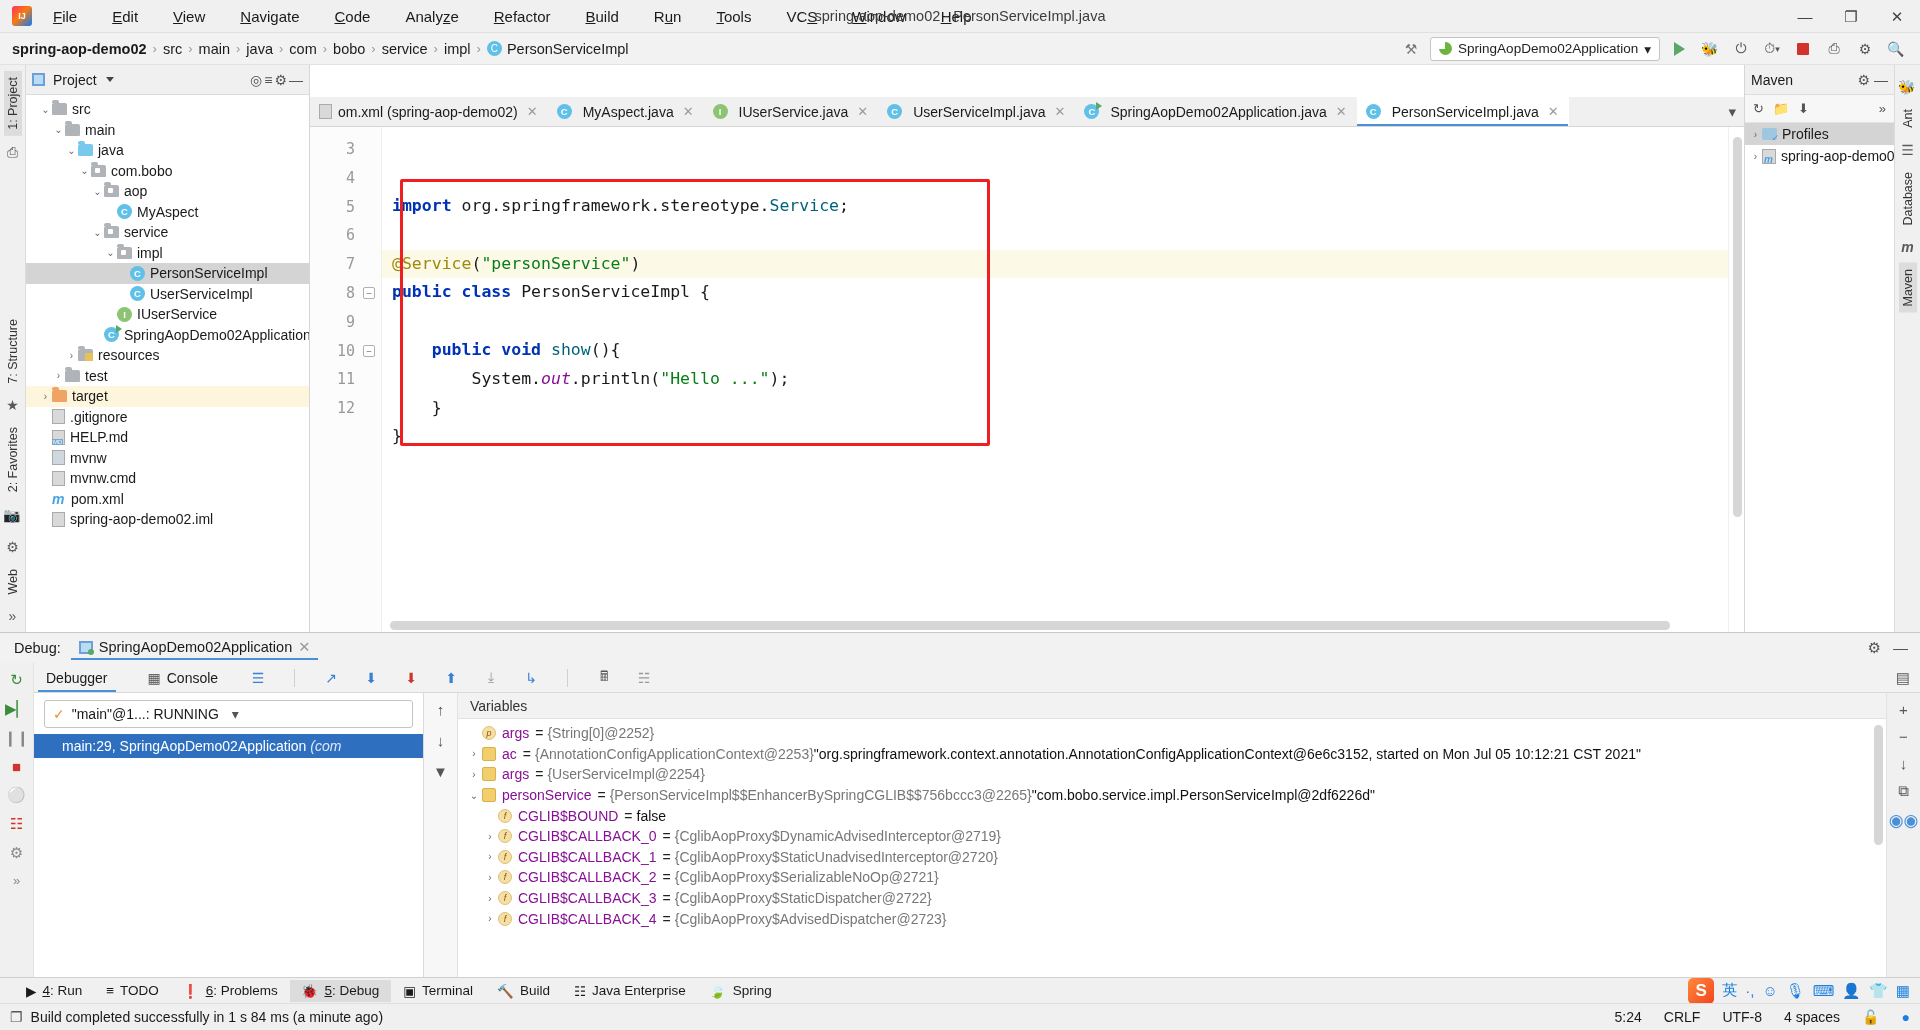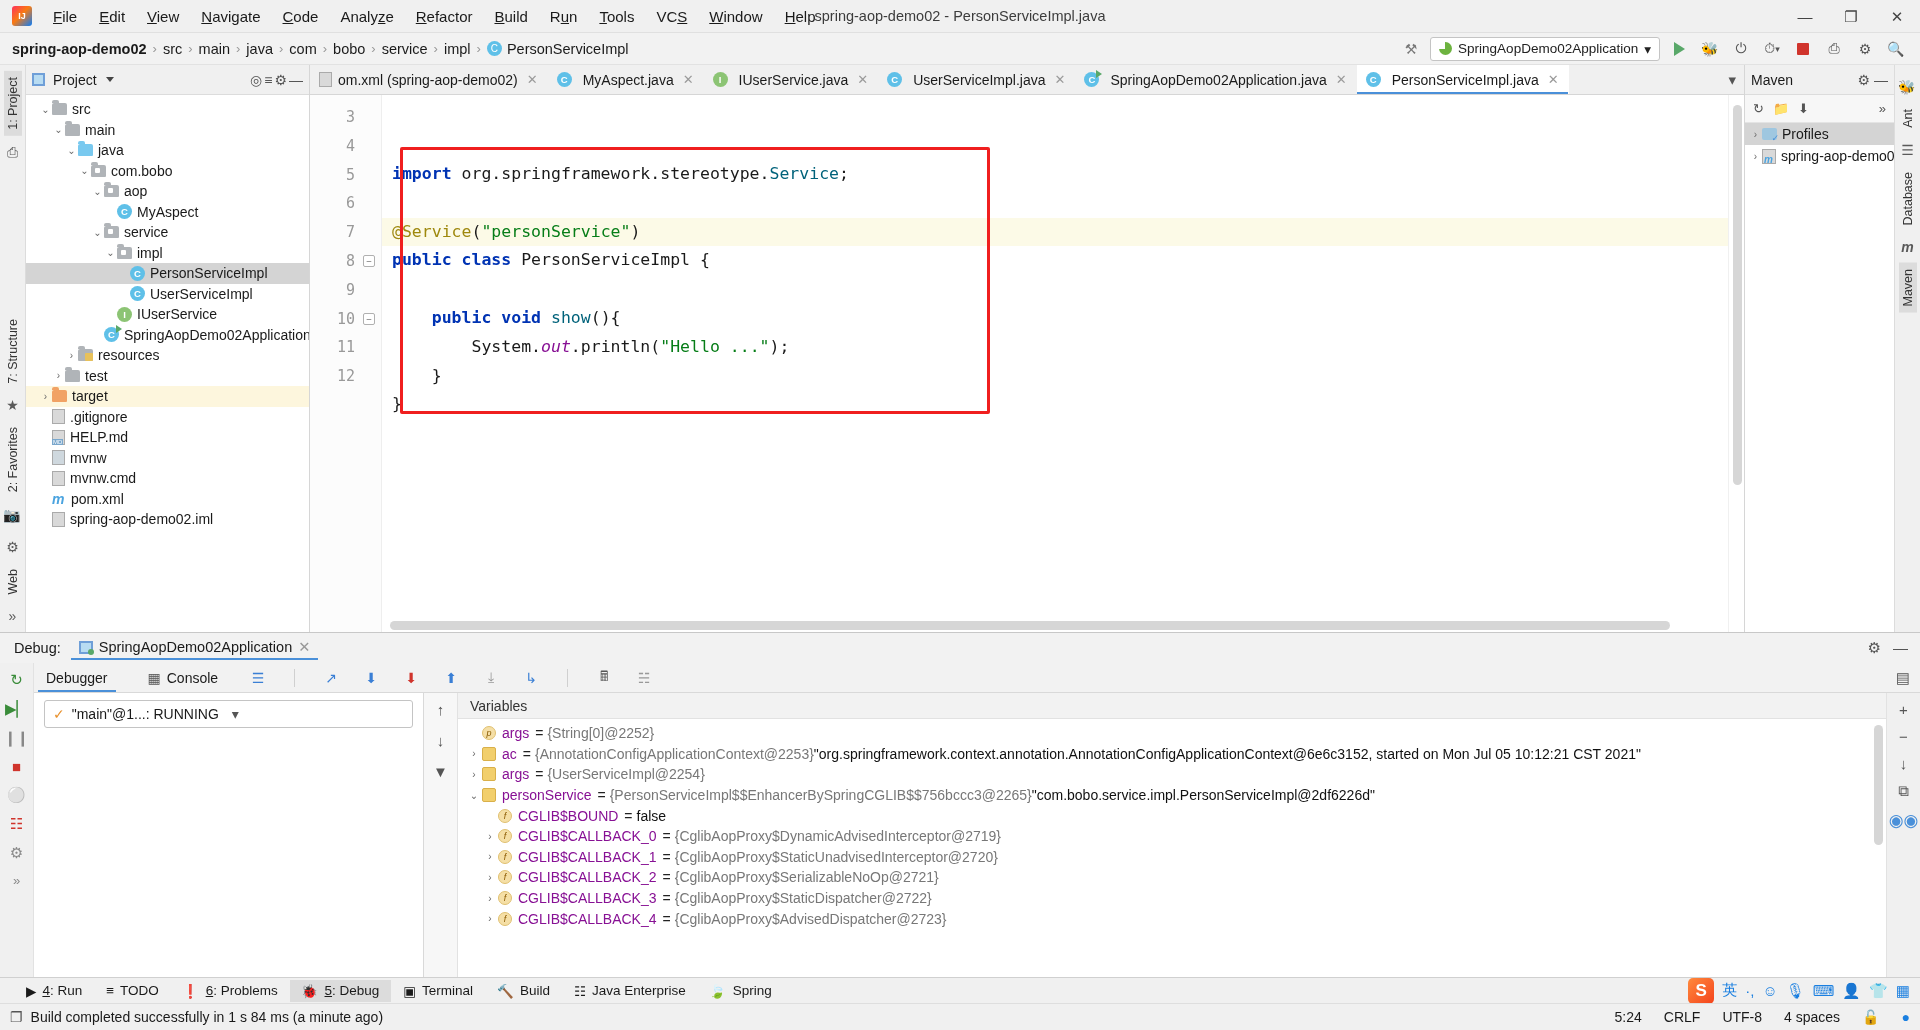--- a/index.html
+++ b/index.html
@@ -20,21 +20,21 @@
   }
   .ij-logo {
     width:20px; height:20px; margin:0 10px 0 12px; border-radius:3px;
     background:linear-gradient(135deg,#fe315d 0%,#f97a12 45%,#087cfa 100%);
     position:relative; flex:none;
   }
   .ij-logo::after{
     content:"IJ"; position:absolute; inset:0; color:#fff; font-size:9px;
     font-weight:bold; display:flex; align-items:center; justify-content:center;
   }
-  .menubar { display:flex; align-items:center; gap:0px; }
+  .menubar { display:flex; align-items:center; gap:13px; }
   .menu-item {
     padding:4px 11px; font-size:15px; color:#1a1a1a; cursor:default;
     white-space:nowrap;
   }
   .menu-item u { text-decoration: underline; }
   .win-title {
     position:absolute; left:0; right:0; text-align:center; font-size:14.5px;
     color:#3c3c3c; pointer-events:none;
   }
   .win-ctrls { margin-left:auto; display:flex; height:100%; z-index:2; }
@@ -126,21 +126,21 @@
   .cls-ico.run::after{content:"";position:absolute;right:-3px;top:-2px;width:0;height:0;border-left:6px solid #59a869;border-top:4px solid transparent;border-bottom:4px solid transparent;}
   .file-ico { width:13px;height:15px;background:#d9d9d9;border:1px solid #aaa;margin-right:5px;flex:none;position:relative;font-size:6px;color:#444; }
   .file-ico.md::after{content:"MD";position:absolute;bottom:-1px;left:-1px;background:#7aa7cc;color:#fff;font-size:6px;padding:0 1px;}
   .file-ico.sh { background:#cfd8de; }
   .m-ico { color:#4aa3df; font-style:italic; font-weight:bold; font-size:14px; margin-right:6px; flex:none; width:13px; }
 
   
   .editor-col { flex:1; display:flex; flex-direction:column; min-width:0; background:#fff; }
   .tabbar {
     height:30px; background:#f0f0f0; display:flex; align-items:stretch; flex:none;
-    border-bottom:1px solid #d6d6d6; overflow:hidden;
+    border-bottom:1px solid #d6d6d6; overflow:hidden;margin-top:32px;
   }
   .etab {
     display:flex; align-items:center; gap:6px; padding:0 9px; font-size:14px;
     color:#1a1a1a; white-space:nowrap; border-right:1px solid transparent; position:relative;
   }
   .etab.active { background:#fff; }
   .etab.active::after{ content:""; position:absolute;left:0;right:0;bottom:0;height:2px;background:#4a90d9; }
   .etab .x { color:#9a9a9a; font-size:13px; margin-left:3px; }
   .tab-more { margin-left:auto; display:flex; align-items:center; padding:0 8px; color:#555; }
   .xml-ico { width:13px;height:15px;background:#d9d9d9;border:1px solid #aaa;flex:none; }
@@ -689,20 +689,23 @@
           <div class="dbg-right">▤</div>
         </div>
 
         <div class="dbg-cols">
           <div class="frames-col">
             <div class="frames-sel">
               <span class="chk">✓</span>
               <span>"main"@1...: RUNNING</span>
               <span style="margin-left:6px;color:#555">▾</span>
             </div>
+            <div id="frame-rows">
+                <div class="frame-row"><span>main:29, SpringAopDemo02Application </span><i>(com</i></div>
+              </div>
           </div>
 
           <div class="mid-rail">
             <span style="color:#555">↑</span>
             <span style="color:#555">↓</span>
             <span style="color:#555">▼</span>
           </div>
 
           <div class="vars-col">
             <div class="col-head">Variables</div>

